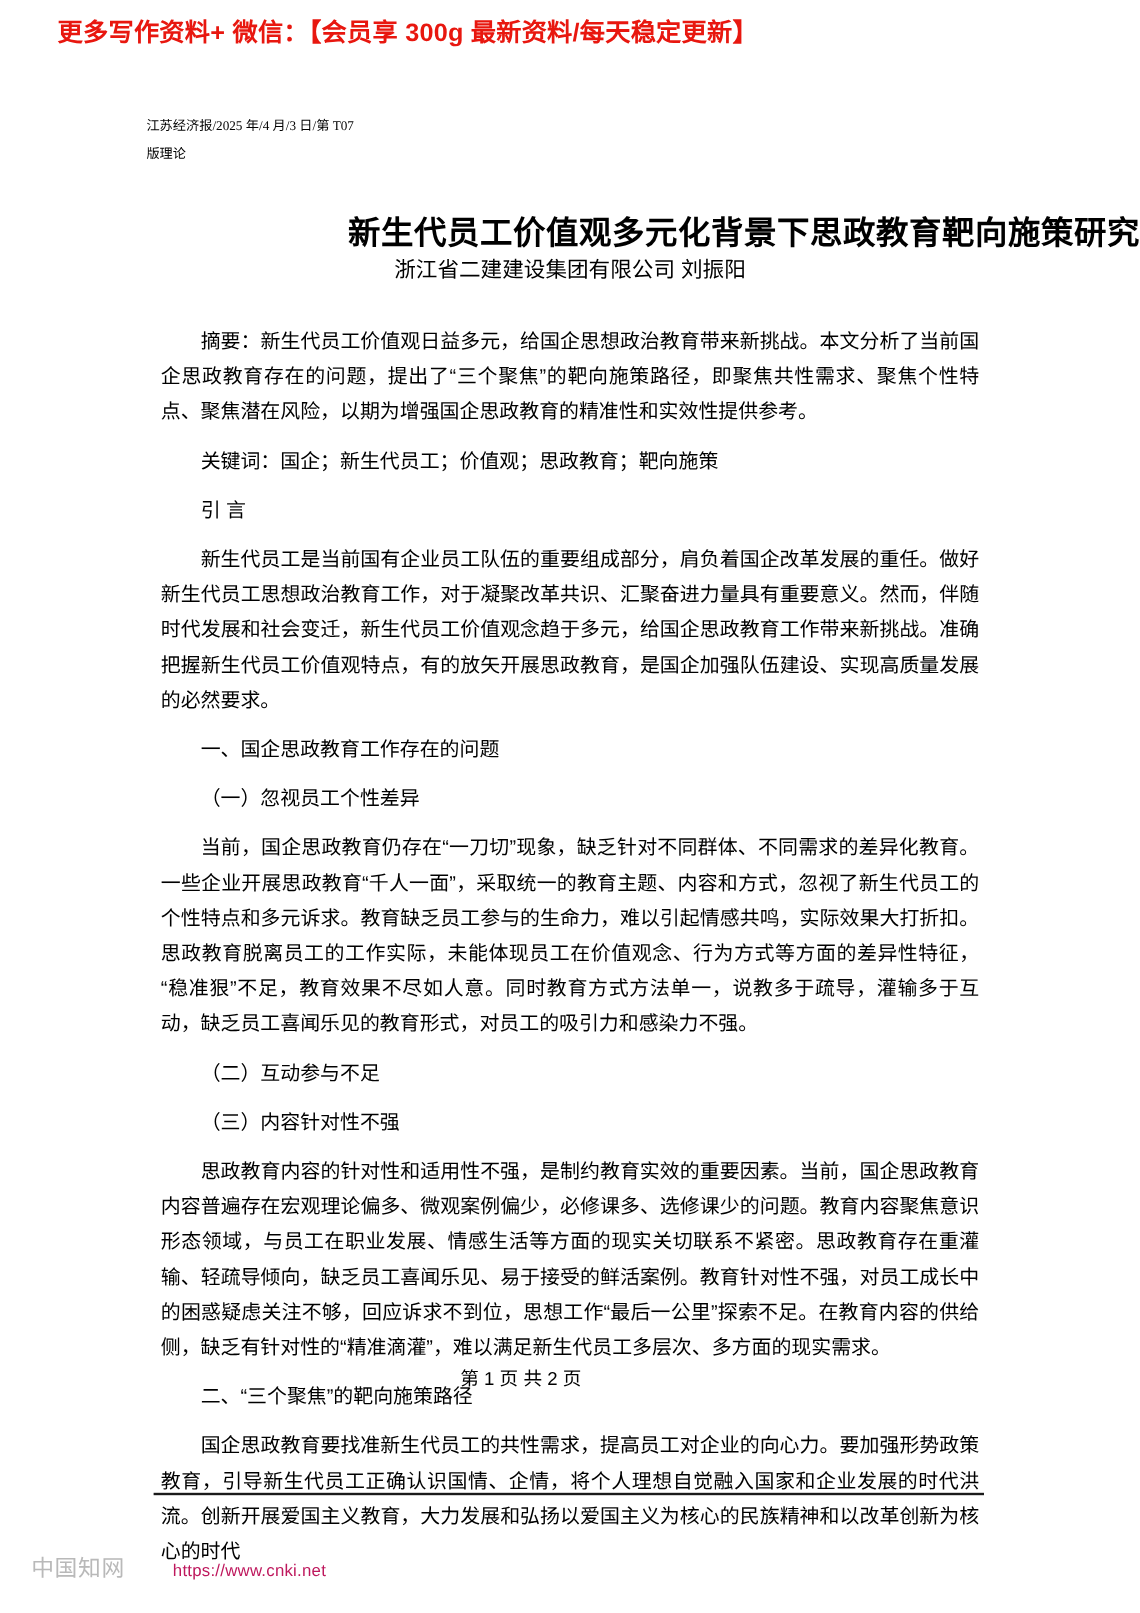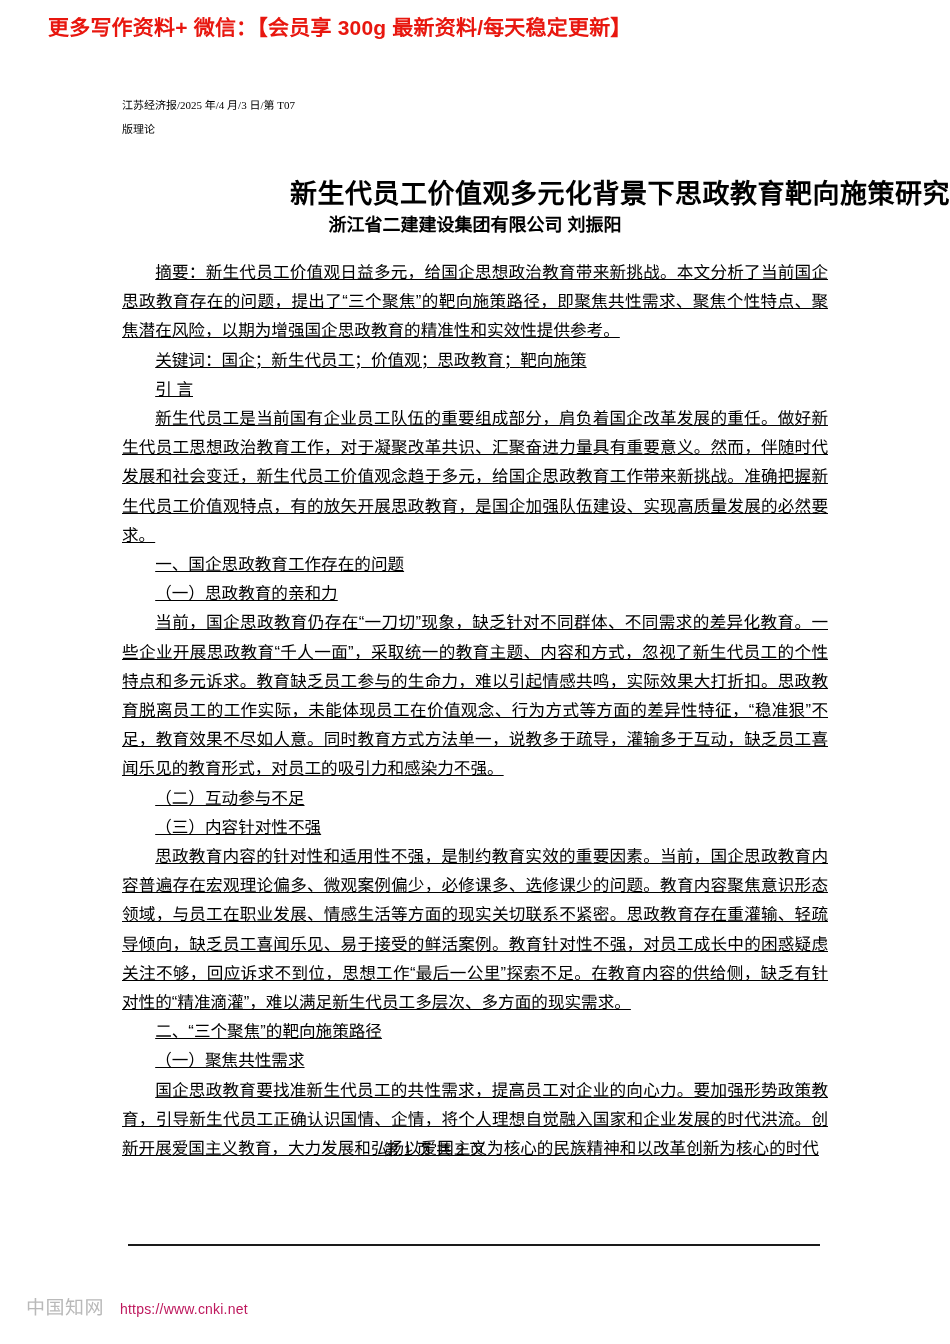--- a/index.html
+++ b/index.html
@@ -70,40 +70,39 @@
 
   
   .doc-author {
     position: absolute;
     left: 0;
     top: 211px;
     width: 950px;
     text-align: center;
     font-size: 18px;
     line-height: 28px;
-    font-weight: 700;
+    font-weight: 400;
   }
 
   
   .body-block {
     position: absolute;
     left: 122px;
     top: 258px;
     width: 706px;
     font-size: 16.6px;
     line-height: 29.2px;
     text-align: justify;
     text-justify: inter-ideograph;
   }
   .body-block p {
-    margin: 0;
+    margin: 12px;
     padding: 0;
     text-align: justify;
     text-justify: inter-ideograph;
-    text-decoration: underline;
   }
   .p-indent { text-indent: 2em; }
   .p-gap-before { margin-top: 29.2px; }
 
   
   .page-number {
     position: absolute;
     left: 0;
     top: 1139px;
     width: 950px;
@@ -124,21 +123,21 @@
     background: #1a1a1a;
   }
 
   
   .cnki-bar {
     position: absolute;
     left: 26px;
     top: 1296px;
     display: flex;
     align-items: baseline;
-    gap: 16px;
+    gap: 40px;
   }
   .cnki-logo {
     font-size: 19px;
     line-height: 24px;
     color: #b9b9b9;
     letter-spacing: 0.5px;
     white-space: nowrap;
   }
   .cnki-url {
     font-size: 14px;
@@ -170,34 +169,33 @@
     <p class="p-indent">摘要：新生代员工价值观日益多元，给国企思想政治教育带来新挑战。本文分析了当前国企思政教育存在的问题，提出了“三个聚焦”的靶向施策路径，即聚焦共性需求、聚焦个性特点、聚焦潜在风险，以期为增强国企思政教育的精准性和实效性提供参考。</p>
 
     <p class="p-indent">关键词：国企；新生代员工；价值观；思政教育；靶向施策</p>
 
     <p class="p-indent">引 言</p>
 
     <p class="p-indent">新生代员工是当前国有企业员工队伍的重要组成部分，肩负着国企改革发展的重任。做好新生代员工思想政治教育工作，对于凝聚改革共识、汇聚奋进力量具有重要意义。然而，伴随时代发展和社会变迁，新生代员工价值观念趋于多元，给国企思政教育工作带来新挑战。准确把握新生代员工价值观特点，有的放矢开展思政教育，是国企加强队伍建设、实现高质量发展的必然要求。</p>
 
     <p class="p-indent">一、国企思政教育工作存在的问题</p>
 
-    <p class="p-indent">（一）思政教育的亲和力</p>
+    <p class="p-indent">（一）忽视员工个性差异</p>
 
     <p class="p-indent">当前，国企思政教育仍存在“一刀切”现象，缺乏针对不同群体、不同需求的差异化教育。一些企业开展思政教育“千人一面”，采取统一的教育主题、内容和方式，忽视了新生代员工的个性特点和多元诉求。教育缺乏员工参与的生命力，难以引起情感共鸣，实际效果大打折扣。思政教育脱离员工的工作实际，未能体现员工在价值观念、行为方式等方面的差异性特征，“稳准狠”不足，教育效果不尽如人意。同时教育方式方法单一，说教多于疏导，灌输多于互动，缺乏员工喜闻乐见的教育形式，对员工的吸引力和感染力不强。</p>
 
     <p class="p-indent">（二）互动参与不足</p>
 
 
     <p class="p-indent">（三）内容针对性不强</p>
 
     <p class="p-indent">思政教育内容的针对性和适用性不强，是制约教育实效的重要因素。当前，国企思政教育内容普遍存在宏观理论偏多、微观案例偏少，必修课多、选修课少的问题。教育内容聚焦意识形态领域，与员工在职业发展、情感生活等方面的现实关切联系不紧密。思政教育存在重灌输、轻疏导倾向，缺乏员工喜闻乐见、易于接受的鲜活案例。教育针对性不强，对员工成长中的困惑疑虑关注不够，回应诉求不到位，思想工作“最后一公里”探索不足。在教育内容的供给侧，缺乏有针对性的“精准滴灌”，难以满足新生代员工多层次、多方面的现实需求。</p>
 
     <p class="p-indent">二、“三个聚焦”的靶向施策路径</p>
 
-    <p class="p-indent">（一）聚焦共性需求</p>
 
     <p class="p-indent">国企思政教育要找准新生代员工的共性需求，提高员工对企业的向心力。要加强形势政策教育，引导新生代员工正确认识国情、企情，将个人理想自觉融入国家和企业发展的时代洪流。创新开展爱国主义教育，大力发展和弘扬以爱国主义为核心的民族精神和以改革创新为核心的时代</p>
 
   </div>
 
   <div class="page-number">第 1 页 共 2 页</div>
 
   <div class="footer-rule"></div>
 
   <div class="cnki-bar">

